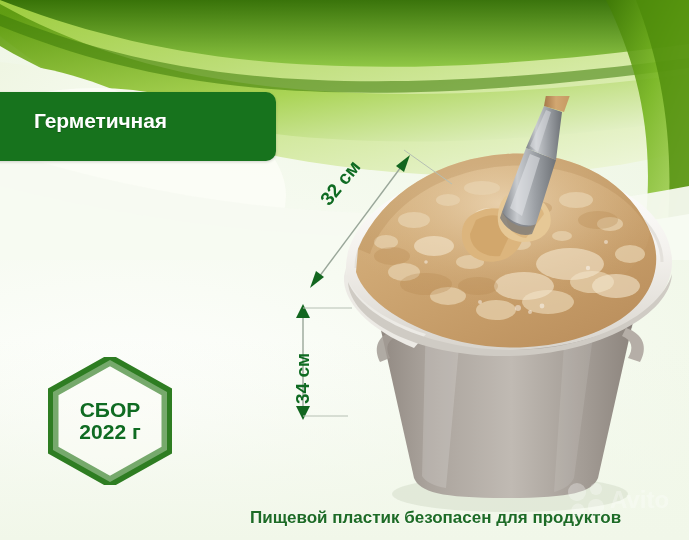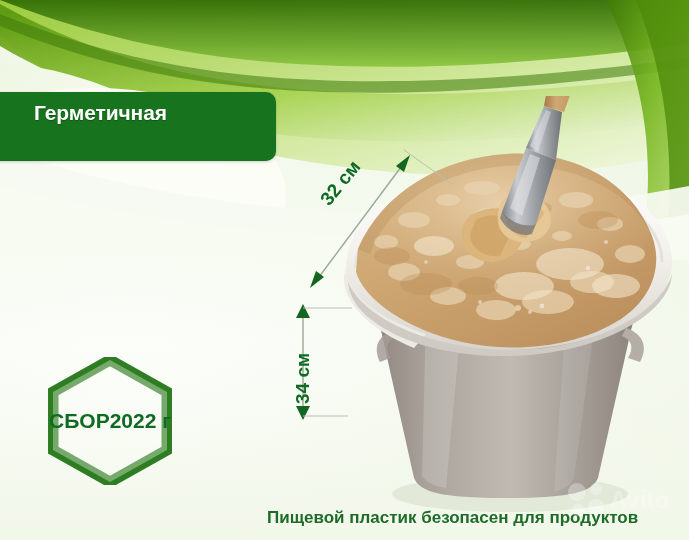--- a/index.html
+++ b/index.html
@@ -33,41 +33,41 @@
   
   .banner{
     position:absolute; left:-14px; top:92px;
     width:290px; height:69px;
     background:#17731d;
     border-radius:10px;
     box-shadow:0 1px 3px rgba(0,0,0,.18);
   }
   .banner-text{
     position:absolute; left:14px; top:92px; width:276px; height:85px;
-    padding:8px 10px 0 20px;
+    padding:16px 10px 0 20px;
     color:#ffffff;
     font-size:21px; font-weight:bold; line-height:25px;
     letter-spacing:-0.1px;
     text-shadow:0 1px 1px rgba(0,0,0,.25);
   }
   .banner-text .l2{ display:block; }
 
   
   .weight{
     position:absolute; left:56px; top:248px;
     font-size:44px; font-weight:400; color:#1f8a2e;
     letter-spacing:1px;
     font-family:"DejaVu Sans", sans-serif;
   }
 
   
   .hexbadge{ position:absolute; left:48px; top:357px; width:124px; height:128px; }
   .hex-label{
     position:absolute; left:48px; top:357px; width:124px; height:128px;
-    display:flex; align-items:center; justify-content:center;
+    display:flex; flex-direction:column; align-items:center; justify-content:center;
     color:#0f6b22; font-weight:bold; line-height:1.04;
     text-align:center;
   }
   .hex-label .ln1{ font-size:21px; letter-spacing:0px; }
   .hex-label .ln2{ font-size:21px; margin-top:0; }
 
   
   .photo{ position:absolute; left:330px; top:96px; width:359px; height:425px; }
 
   
@@ -82,21 +82,21 @@
   .dim-34{
     position:absolute; left:292px; top:404px;
     color:#0f6b22; font-size:19px; font-weight:bold;
     transform:rotate(-90deg); transform-origin:left top;
     white-space:nowrap;
     font-family:"Liberation Sans", sans-serif;
   }
 
   
   .caption{
-    position:absolute; left:267px; top:508px;
+    position:absolute; left:250px; top:508px;
     color:#1d6b26; font-size:17px; font-weight:bold;
     white-space:nowrap;
     text-shadow:0 1px 0 rgba(255,255,255,.6);
   }
 
   
   .watermark{
     position:absolute; left:566px; top:481px;
     width:118px; height:38px;
     opacity:.30;

